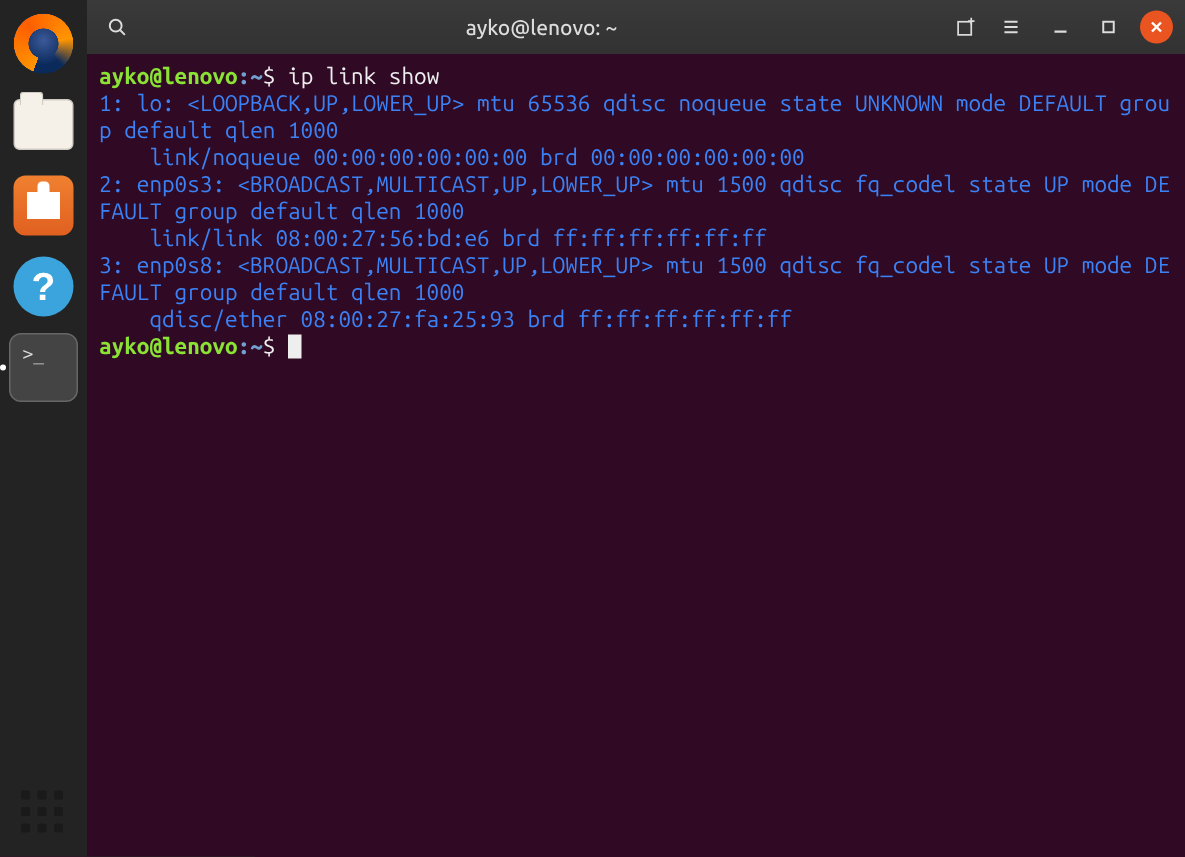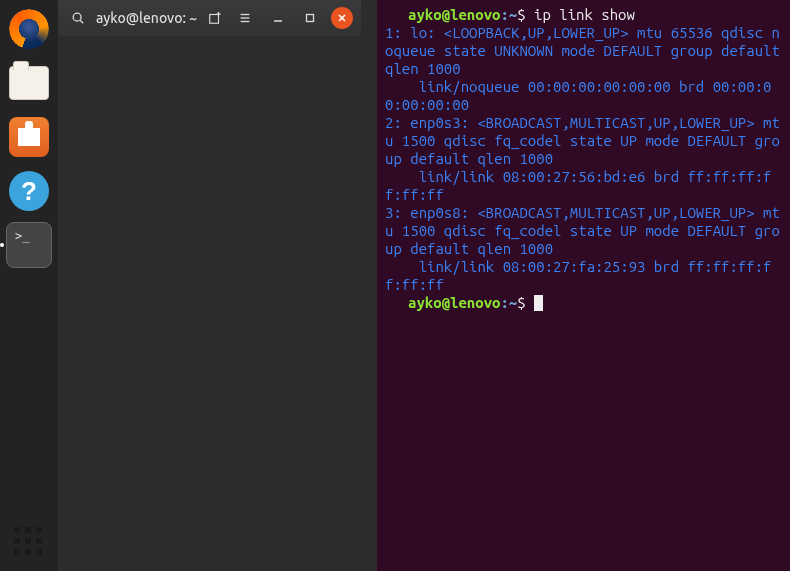--- a/index.html
+++ b/index.html
@@ -148,22 +148,21 @@
       background: #1a1a1a;
       border-radius: 1px;
     }
     .terminal-window {
       position: absolute;
       left: 58px;
       top: 0;
       width: 732px;
       height: 571px;
       display: flex;
-      flex-direction: row;
-      gap: 16px;
+      flex-direction: column;
     }
     .titlebar {
       height: 36px;
       background: linear-gradient(#3a3a3a, #323232);
       display: flex;
       align-items: center;
       padding: 0 8px;
       gap: 6px;
       color: #ddd;
       font-family: "Ubuntu", sans-serif;
@@ -215,21 +214,21 @@
     .ps-dollar { color: #eee; }
     .cmd { color: #eee; }
     .out { color: #3b82f6; }
     .cursor {
       display: inline-block;
       width: 9px;
       height: 16px;
       background: #eee;
       vertical-align: text-bottom;
     }
-    .prompt-line { display: block; margin-left: 23px; }
+    .prompt-line { display: block; }
   </style>
 </head>
 <body>
 
 <div class="dock">
   <div class="dock-item">
     <div class="firefox-icon"></div>
   </div>
   <div class="dock-item">
     <div class="files-icon"></div>
@@ -297,15 +296,15 @@
           <line x1="8" y1="2" x2="2" y2="8" stroke="currentColor" stroke-width="1.6"></line>
         </svg>
     </div>
   </div>
 
   <div class="terminal-body"><span class="prompt-line"><span class="ps-user">ayko@lenovo</span><span class="ps-path">:</span><span class="ps-path">~</span><span class="ps-dollar">$</span> <span class="cmd">ip link show</span></span><span class="out">1: lo: &lt;LOOPBACK,UP,LOWER_UP&gt; mtu 65536 qdisc noqueue state UNKNOWN mode DEFAULT group default qlen 1000</span>
 <span class="out">    link/noqueue 00:00:00:00:00:00 brd 00:00:00:00:00:00</span>
 <span class="out">2: enp0s3: &lt;BROADCAST,MULTICAST,UP,LOWER_UP&gt; mtu 1500 qdisc fq_codel state UP mode DEFAULT group default qlen 1000</span>
 <span class="out">    link/link 08:00:27:56:bd:e6 brd ff:ff:ff:ff:ff:ff</span>
 <span class="out">3: enp0s8: &lt;BROADCAST,MULTICAST,UP,LOWER_UP&gt; mtu 1500 qdisc fq_codel state UP mode DEFAULT group default qlen 1000</span>
-<span class="out">    link/link 08:00:27:fa:25:93 brd ff:ff:ff:ff:ff:ff</span>
+<span class="out">    qdisc/ether 08:00:27:fa:25:93 brd ff:ff:ff:ff:ff:ff</span>
 <span class="prompt-line"><span class="ps-user">ayko@lenovo</span><span class="ps-path">:</span><span class="ps-path">~</span><span class="ps-dollar">$</span> <span class="cursor"></span></span></div>
 </div>
 
 </body></html>

